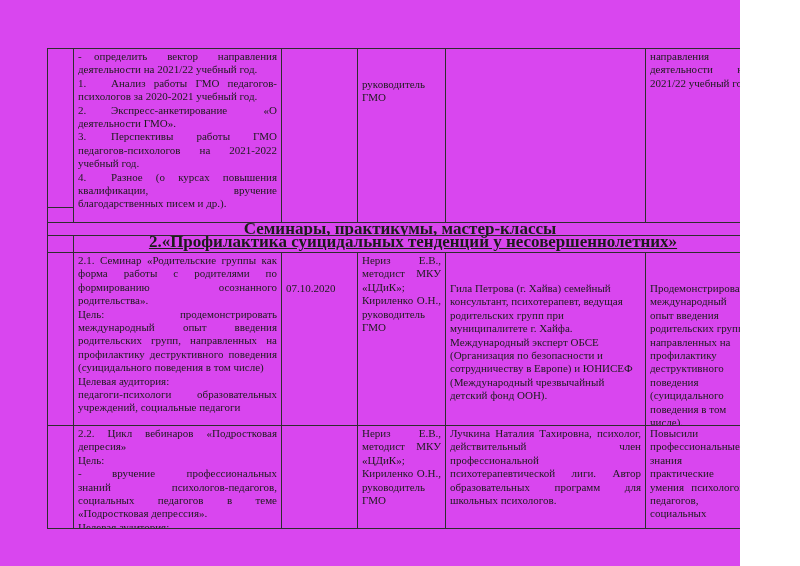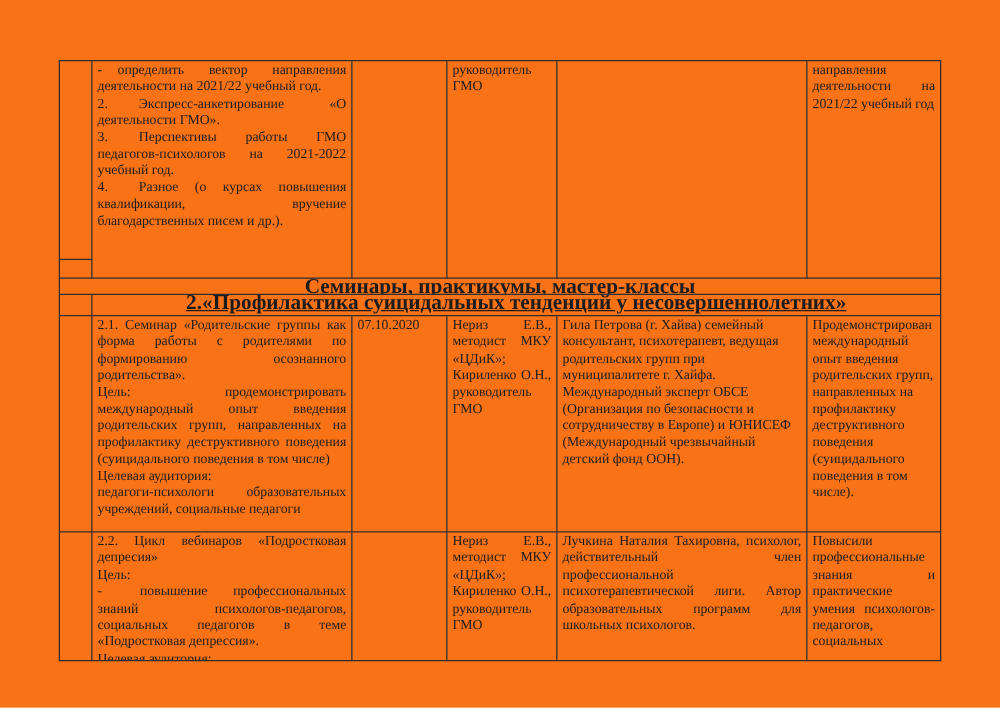--- a/index.html
+++ b/index.html
@@ -8,22 +8,22 @@
   }
   *{margin:0;padding:0;box-sizing:border-box;}
   html,body{width:800px;height:566px;}
   body{
     background:#ffffff;
     font-family:"Liberation Serif","DejaVu Serif",serif;
     color:var(--ink);
   }
   .page{
     position:relative;
-    width:800px;height:566px;
-    background:#f97316;
+    width:740px;height:566px;
+    background:#d946ef;
     overflow:hidden;
   }
   .tbl{
     position:absolute;
     left:47px;top:48px;
     width:706px;
     display:grid;
     grid-template-columns:26px 208px 76px 88px 200px 107px;
     grid-template-rows:174px 13px 17px 173px 103px;
     border-top:1px solid var(--line);
@@ -44,21 +44,21 @@
   .span-2end{grid-column:2 / -1;text-decoration:underline;}
   .band{
     font-weight:bold;
     font-size:17px;
     text-align:center;
     padding:0 2px;
     line-height:12.5px;
     overflow:hidden;
   }
   .jp{text-align:justify;}
-  .lp{text-align:left;}
+  .lp{text-align:left;margin-top:28px;}
   p{margin:0;}
   .num{display:inline-block;}
   .w16{width:16px;}
   .w33{width:33px;}
   .w34{width:34px;}
   .break{overflow-wrap:break-word;word-wrap:break-word;}
   
   .c0-divider{
     position:absolute;
     left:47px;top:207px;
@@ -69,20 +69,21 @@
 </head>
 <body>
 
 <div class="page">
   <div class="tbl">
 
     <div class="cell c1 r1"></div>
 
     <div class="cell c2 r1">
       <p class="jp"><span class="num w16">-</span><span>определить вектор направления деятельности на 2021/22 учебный год.</span></p>
+      <p class="jp"><span class="num w33">1.</span><span>Анализ работы ГМО педагогов-психологов за 2020-2021 учебный год.</span></p>
       <p class="jp"><span class="num w33">2.</span><span>Экспресс-анкетирование «О деятельности ГМО».</span></p>
       <p class="jp"><span class="num w33">3.</span><span>Перспективы работы ГМО педагогов-психологов на 2021-2022 учебный год.</span></p>
       <p class="jp"><span class="num w33">4.</span><span>Разное (о курсах повышения квалификации, вручение благодарственных писем и др.).</span></p>
     </div>
 
     <div class="cell c3 r1"></div>
 
     <div class="cell c4 r1">
       <p class="lp">руководитель ГМО</p>
     </div>
@@ -121,21 +122,21 @@
 
     <div class="cell c6 r4 break">
       <p class="lp">Продемонстрирован международный опыт введения родительских групп, направленных на профилактику деструктивного поведения (суицидального поведения в том числе).</p>
     </div>
 
     <div class="cell c1 r5"></div>
 
     <div class="cell c2 r5">
       <p class="jp">2.2. Цикл вебинаров «Подростковая депресия»</p>
       <p class="jp">Цель:</p>
-      <p class="jp"><span class="num w34">-</span><span>повышение профессиональных знаний психологов-педагогов, социальных педагогов в теме «Подростковая депрессия».</span></p>
+      <p class="jp"><span class="num w34">-</span><span>вручение профессиональных знаний психологов-педагогов, социальных педагогов в теме «Подростковая депрессия».</span></p>
       <p class="jp">Целевая аудитория:</p>
     </div>
 
     <div class="cell c3 r5">
       <p class="lp"></p>
     </div>
 
     <div class="cell c4 r5">
       <p class="jp">Нериз Е.В., методист МКУ «ЦДиК»; Кириленко О.Н., руководитель ГМО</p>
     </div>

